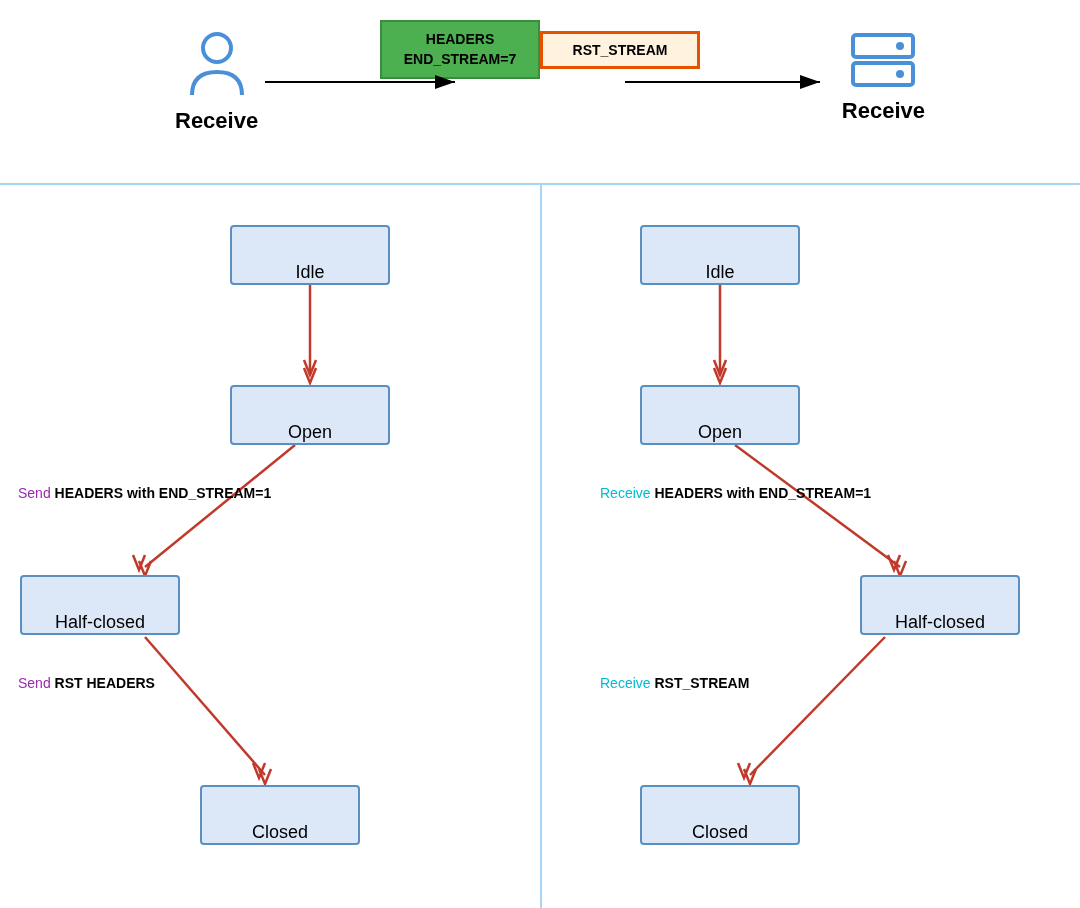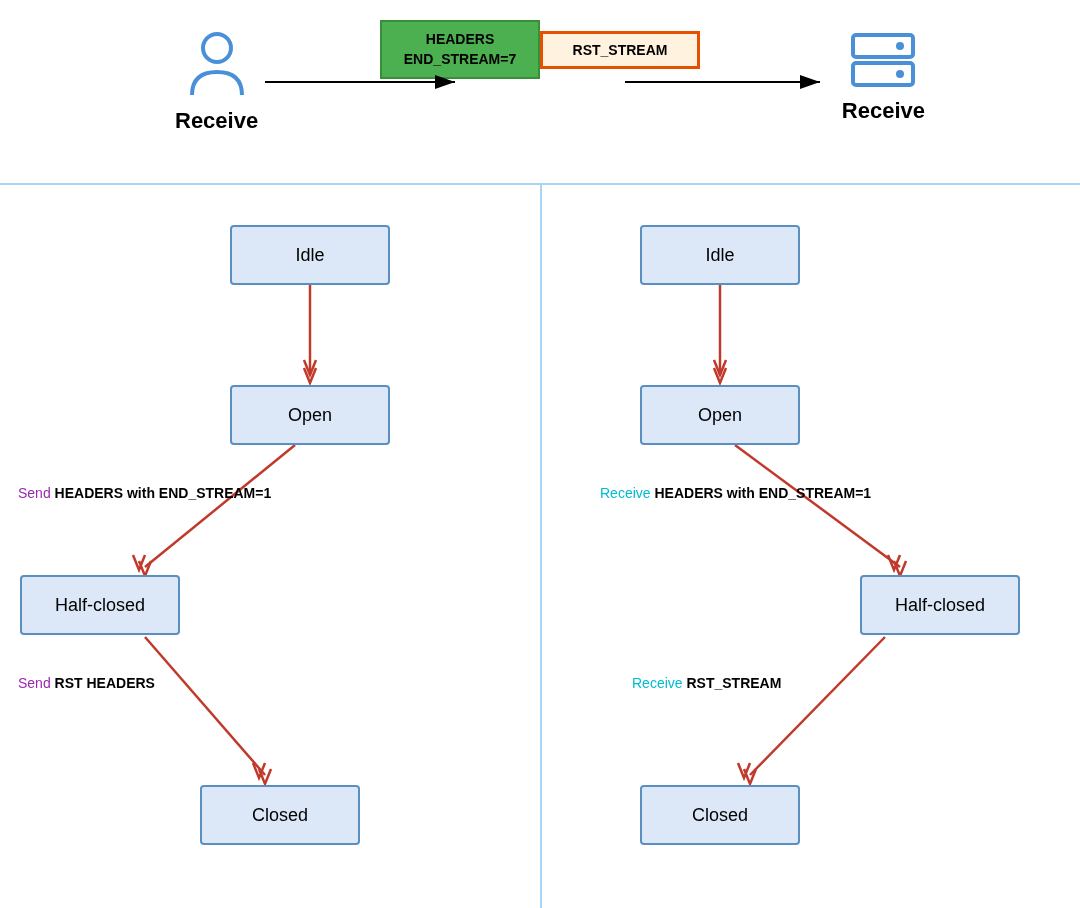--- a/index.html
+++ b/index.html
@@ -109,21 +109,21 @@
       width: 2px;
       background: #a8d4f5;
     }
 
     
     .state-box {
       background: #dce8f8;
       border: 2px solid #5a8fc0;
       border-radius: 4px;
       display: flex;
-      align-items: center;
+      align-items: flex-end;
       justify-content: center;
       font-size: 18px;
       color: #000;
       position: absolute;
     }
 
     
     .left-idle {
       width: 160px;
       height: 60px;
@@ -317,17 +317,17 @@
   </div>
 
   <div class="state-box right-closed">
     <span>Closed</span>
   </div>
 
   <div class="annotation" style="left:600px; top:300px;">
     <span class="receive-keyword">Receive</span><strong> HEADERS with END_STREAM=1</strong>
   </div>
 
-  <div class="annotation" style="left:632px; top:490px;">
+  <div class="annotation" style="left:600px; top:490px;">
     <span class="receive-keyword">Receive</span><strong> RST_STREAM</strong>
   </div>
 
 </div>
 
 </body></html>

